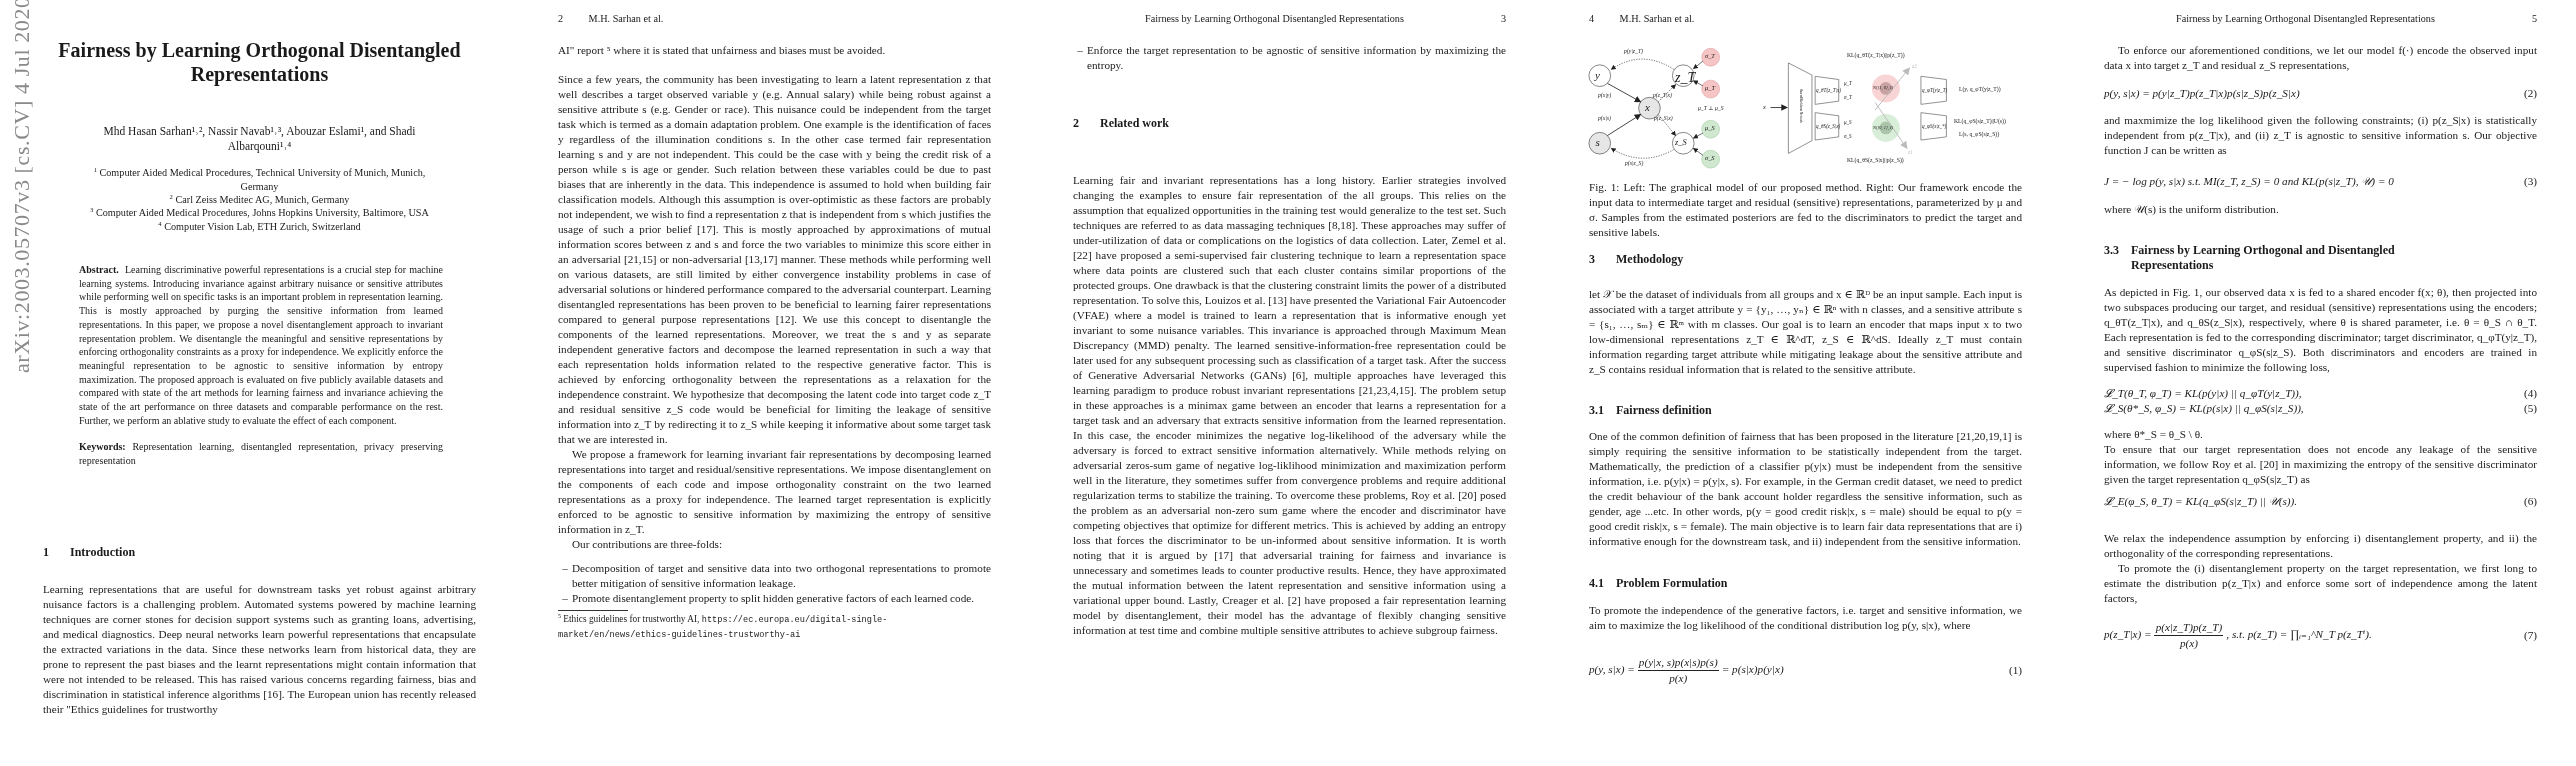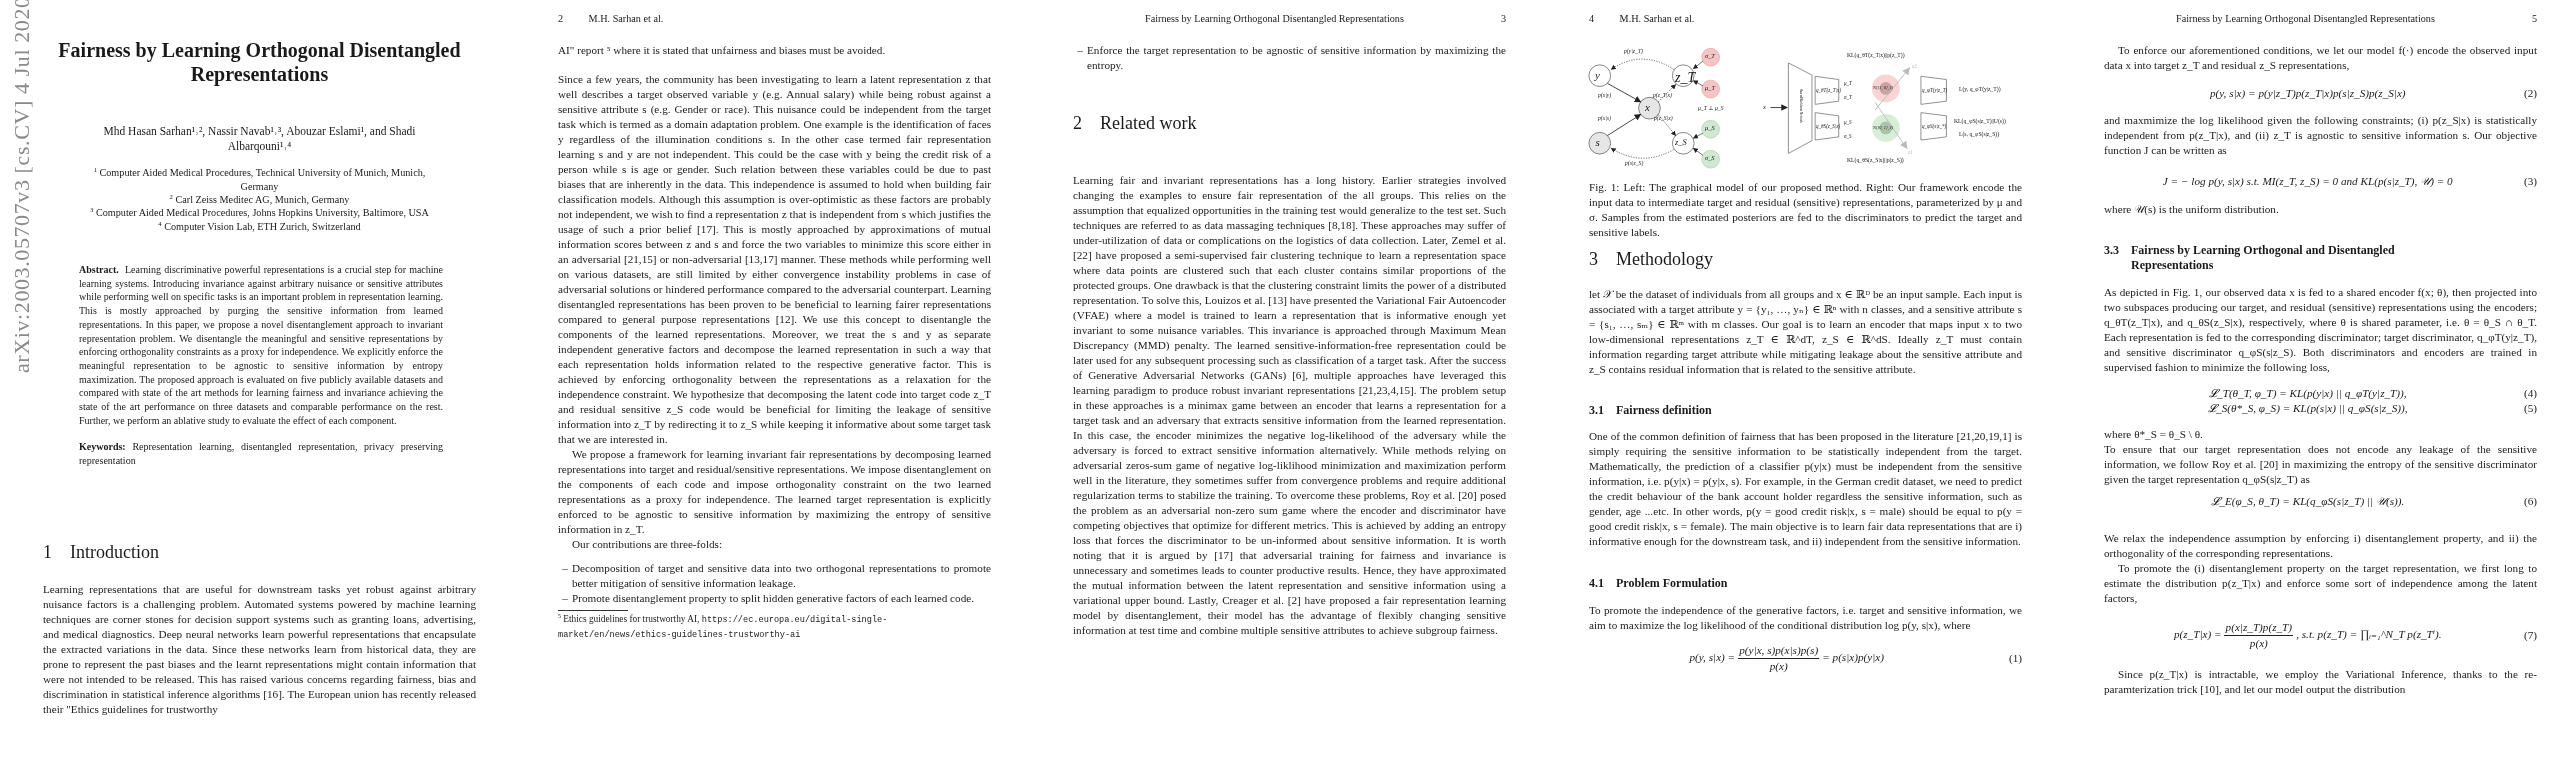--- a/index.html
+++ b/index.html
@@ -3,40 +3,40 @@
 <meta charset="utf-8">
 <style>
   html, body { margin:0; padding:0; background:#ffffff; }
   body { width:2576px; height:766px; position:relative; overflow:hidden;
          font-family:"Liberation Serif","DejaVu Serif",serif; color:#1a1a1a; }
   .page { position:absolute; top:0; width:515px; height:766px; background:#fff; }
   .col { position:absolute; left:43px; width:433px; }
   p, .txt { margin:0; font-size:11.2px; line-height:15px; text-align:justify; }
   .indent { text-indent:14px; }
   .runhead { position:absolute; top:12.8px; font-size:10.2px; line-height:12.8px; }
-  .h1 { font-size:18px; font-weight:normal; line-height:19px; }
+  .h1 { font-size:12px; font-weight:bold; line-height:19px; }
   .h1 .num { display:inline-block; width:27px; }
   .h2 { font-size:12px; font-weight:bold; line-height:15.3px; }
   .h2 .num { display:inline-block; width:27px; }
   .title { font-size:20px; font-weight:bold; text-align:center; line-height:24px; }
   .authors { font-size:11.5px; text-align:center; line-height:14.7px; }
   .affil { font-size:10.2px; text-align:center; line-height:13.4px; }
   sup { font-size:0.65em; line-height:0; }
   .abstract { font-size:10px; line-height:13.7px; text-align:justify; }
   .bullet { display:flex; font-size:11.2px; line-height:15px; text-align:justify; }
   .bullet .dash { width:14px; flex:none; text-align:center; }
   .bullet .btext { flex:1; }
   .footnote { font-size:9.3px; line-height:13.4px; }
   .mono { font-family:"Liberation Mono","DejaVu Sans Mono",monospace; font-size:8.6px; }
   .fnrule { width:70px; border-top:0.6px solid #333; margin-bottom:2.6px; }
   .stamp { position:absolute; left:9px; top:15.3px; width:25.5px; height:358px; }
   .stamp span { position:absolute; left:0; top:358px; transform-origin:0 0; transform:rotate(-90deg);
                 white-space:nowrap; font-size:22px; color:#8a8a8a; font-family:"Liberation Serif",serif; letter-spacing:0.6px; }
   .eq { display:flex; align-items:center; font-size:11.2px; line-height:14.7px; font-style:italic; }
-  .eq .body { flex:1; text-align:center; }
+  .eq .body { flex:1; }
   .eq .no { font-style:normal; width:25.5px; text-align:right; }
   .frac { display:inline-flex; flex-direction:column; align-items:center; vertical-align:middle; }
   .frac .n { border-bottom:0.6px solid #222; padding:0 1.3px; }
   .caption { font-size:11.2px; line-height:15px; text-align:justify; }
 </style>
 </head>
 <body>
 
 <div class="page" style="left:0;">
   <div class="stamp">
@@ -202,21 +202,21 @@
   </div>
 
   <div class="col" style="top:180px;">
     <p class="caption">Fig. 1: Left: The graphical model of our proposed method. Right: Our framework encode the input data to intermediate target and residual (sensitive) representations, parameterized by μ and σ. Samples from the estimated posteriors are fed to the discriminators to predict the target and sensitive labels.</p>
     <div class="h1" style="margin-top:10px;"><span class="num">3</span><span>Methodology</span></div>
     <p style="margin-top:18px;">let 𝒳 be the dataset of individuals from all groups and x ∈ ℝᴰ be an input sample. Each input is associated with a target attribute y = {y₁, …, yₙ} ∈ ℝⁿ with n classes, and a sensitive attribute s = {s₁, …, sₘ} ∈ ℝᵐ with m classes. Our goal is to learn an encoder that maps input x to two low-dimensional representations z_T ∈ ℝ^dT, z_S ∈ ℝ^dS. Ideally z_T must contain information regarding target attribute while mitigating leakage about the sensitive attribute and z_S contains residual information that is related to the sensitive attribute.</p>
     <div class="h2" style="margin-top:25.5px;"><span class="num">3.1</span><span>Fairness definition</span></div>
     <p style="margin-top:11.5px;">One of the common definition of fairness that has been proposed in the literature [21,20,19,1] is simply requiring the sensitive information to be statistically independent from the target. Mathematically, the prediction of a classifier p(y|x) must be independent from the sensitive information, i.e. p(y|x) = p(y|x, s). For example, in the German credit dataset, we need to predict the credit behaviour of the bank account holder regardless the sensitive information, such as gender, age ...etc. In other words, p(y = good credit risk|x, s = male) should be equal to p(y = good credit risk|x, s = female). The main objective is to learn fair data representations that are i) informative enough for the downstream task, and ii) independent from the sensitive information.</p>
     <div class="h2" style="margin-top:27px;"><span class="num">4.1</span><span>Problem Formulation</span></div>
     <p style="margin-top:11.5px;">To promote the independence of the generative factors, i.e. target and sensitive information, we aim to maximize the log likelihood of the conditional distribution log p(y, s|x), where</p>
-    <div class="eq" style="margin-top:10px;gap:12px;">
+    <div class="eq" style="margin-top:22px;gap:12px;">
       <div class="body">
         <span>p(y, s|x) =</span>
         <span class="frac">
             <span class="n">p(y|x, s)p(x|s)p(s)</span>
             <span>p(x)</span>
           </span>
         <span>= p(s|x)p(y|x)</span>
       </div>
       <span class="no">(1)</span>
     </div>
@@ -264,16 +264,15 @@
       <div class="body">
         <span>p(z_T|x) =</span>
         <span class="frac">
             <span class="n">p(x|z_T)p(z_T)</span>
             <span>p(x)</span>
           </span>
         <span>,  s.t.  p(z_T) = ∏ᵢ₌₁^N_T p(z_Tⁱ).</span>
       </div>
       <span class="no">(7)</span>
     </div>
-    <p class="indent" style="margin-top:16.6px;">Since p(z_T|x) is intractable, we employ the Variational Inference, thanks to the re-paramterization trick [10], and let our model output the distribution</p>
   </div>
 </div>
 
 
 </body></html>

